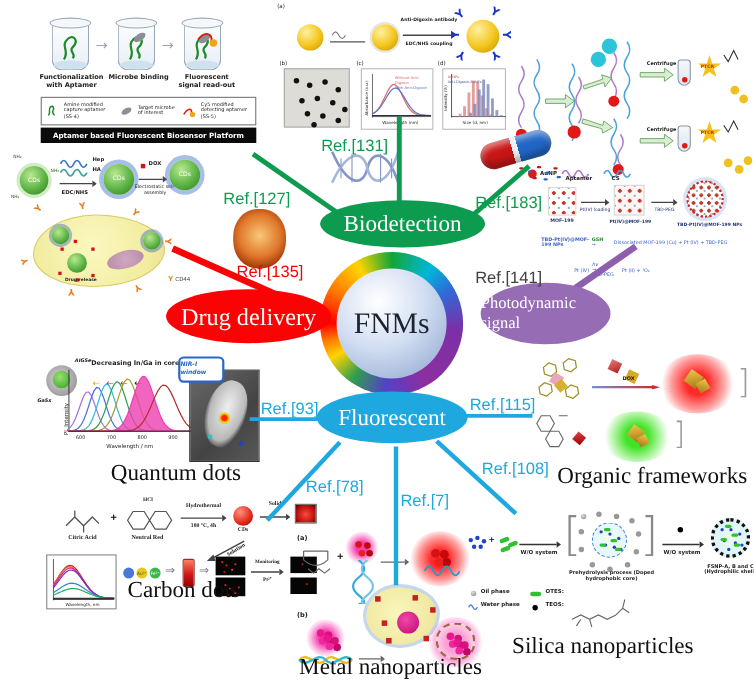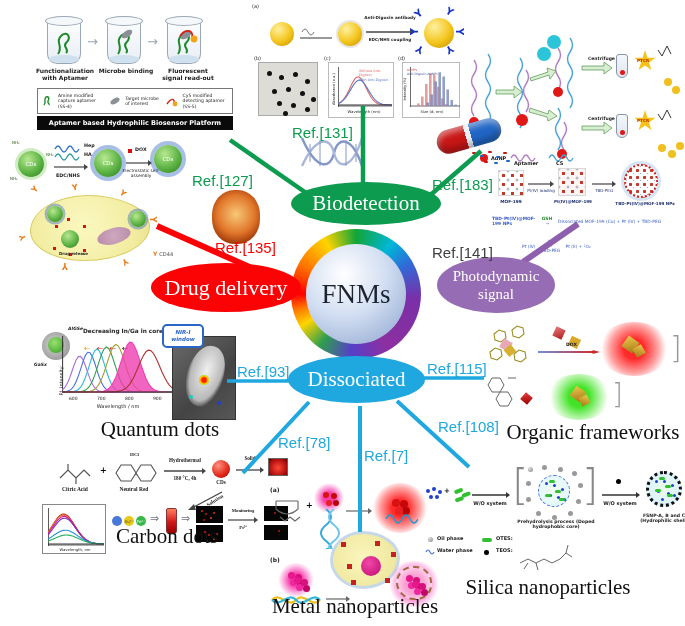--- a/index.html
+++ b/index.html
@@ -1,21 +1,21 @@
 <!DOCTYPE html>
 <html><head>
 <meta charset="utf-8">
 <style>
 *{margin:0;padding:0;box-sizing:border-box}
 html,body{width:685px;height:626px}
 body{position:relative;background:#fff;font-family:"DejaVu Sans",sans-serif;overflow:hidden}
 .abs{position:absolute}
 .serif{font-family:"Liberation Serif",serif}
 .center{display:flex;align-items:center;justify-content:center;text-align:center}
-.col{display:flex;flex-direction:column;align-items:center;justify-content:center;text-align:center}
+.col{display:flex;flex-direction:column;align-items:flex-start;justify-content:center;text-align:center}
 .ellipse{border-radius:50%;color:#fff;z-index:4}
 .ref{font-family:"Liberation Sans",sans-serif;font-size:15px;font-weight:500;z-index:4;white-space:nowrap}
 .cap{font-family:"Liberation Serif",serif;font-size:21px;color:#101010;text-align:center;z-index:3;white-space:nowrap}
 .p{z-index:1}
 .micro{font-size:5px;line-height:1.15;color:#222}
 .b{font-weight:bold}
 .gold{border-radius:50%;background:radial-gradient(circle at 35% 30%,#fff0a0,#f3c51c 55%,#c28e00)}
 .greensphere{border-radius:50%;background:radial-gradient(circle at 38% 32%,#b8e890,#5cb344 55%,#2d7a1f);color:#fff}
 .redsphere{border-radius:50%;background:radial-gradient(circle at 35% 30%,#ff9080,#e02818 60%,#8c0000)}
 .blackbox{background:#050505;position:absolute}
@@ -57,23 +57,23 @@
 <div class="abs" style="left:291;top:229px;left:291px;width:130px;height:130px;border-radius:50%;z-index:3;background:conic-gradient(from 0deg,#13a538 0deg,#00b7d8 35deg,#2f6ad8 60deg,#7b2fa8 95deg,#8c2fa0 150deg,#5540c8 185deg,#2f9e4f 215deg,#ffd400 240deg,#ff7a00 255deg,#ff0000 270deg,#ff7a00 300deg,#ffd400 330deg,#13a538 360deg)">
   <div class="abs center serif" style="left:15px;top:15px;width:100px;height:100px;border-radius:50%;background:radial-gradient(circle at 38% 30%,#ffffff,#d2def2 45%,#a4b8da 80%,#8ea4ca);font-size:27px;color:#1c2430">FNMs</div>
 </div>
 
 <div class="abs ellipse center serif" style="left:291px;top:182px;width:150px;height:43px;background:#0d9c4f;font-size:21px">Biodetection</div>
 <div class="abs ellipse center serif" style="left:151px;top:263px;width:150px;height:49px;background:#fb0205;font-size:22px">Drug delivery</div>
 <div class="abs ellipse col serif" style="left:437px;top:257px;width:118px;height:56px;background:#966cb4;font-size:15px;line-height:1.2">
   <span>Photodynamic</span>
   <span>signal</span>
 </div>
-<div class="abs ellipse center serif" style="left:288px;top:356px;width:137px;height:47px;background:#1fa8e0;font-size:21px">Dissociated</div>
-
-<div class="abs ref" style="left:192px;top:172px;color:#0d9c4f">Ref.[127]</div>
+<div class="abs ellipse center serif" style="left:288px;top:356px;width:137px;height:47px;background:#1fa8e0;font-size:21px">Fluorescent</div>
+
+<div class="abs ref" style="left:203px;top:172px;color:#0d9c4f">Ref.[127]</div>
 <div class="abs ref" style="left:292px;top:124px;color:#0d9c4f">Ref.[131]</div>
 <div class="abs ref" style="left:432px;top:176px;color:#0d9c4f">Ref.[183]</div>
 <div class="abs ref" style="left:215px;top:239px;color:#fb0205">Ref.[135]</div>
 <div class="abs ref" style="left:432px;top:244px;color:#404040">Ref.[141]</div>
 <div class="abs ref" style="left:237px;top:363px;color:#1fa8e0">Ref.[93]</div>
 <div class="abs ref" style="left:427px;top:360px;color:#1fa8e0">Ref.[115]</div>
 <div class="abs ref" style="left:278px;top:434px;color:#1fa8e0">Ref.[78]</div>
 <div class="abs ref" style="left:364px;top:447px;color:#1fa8e0">Ref.[7]</div>
 <div class="abs ref" style="left:438px;top:418px;color:#1fa8e0">Ref.[108]</div>
 
@@ -110,21 +110,21 @@
     <svg width="12" height="10">
         <ellipse cx="6" cy="5" rx="5" ry="2.6" transform="rotate(-30 6 5)" fill="#8b9096"></ellipse>
       </svg>
     <span class="micro" style="width:34px;font-size:4.5px">Target microbe of interest</span>
     <svg width="14" height="12">
         <path d="M3,9 C7,3 11,3 10,8" fill="none" stroke="#d42015" stroke-width="1.4"></path>
         <circle cx="11" cy="9" r="2.4" fill="#f5a21b"></circle>
       </svg>
     <span class="micro" style="width:46px;font-size:4.5px">Cy5 modified detecting aptamer (SS-5)</span>
   </div>
-  <div class="abs center" style="left:2px;top:110px;width:196px;height:14px;background:#0a0a0a;color:#fff;font-size:6.5px;font-weight:bold">Aptamer based Hydrophilic Biosensor Platform</div>
+  <div class="abs center" style="left:2px;top:110px;width:196px;height:14px;background:#0a0a0a;color:#fff;font-size:6.5px;font-weight:bold">Aptamer based Fluorescent Biosensor Platform</div>
 </div>
 
 <div class="abs p" style="left:248px;top:2px;width:212px;height:118px">
   <span class="abs micro" style="left:4px;top:2px;font-size:5px">(a)</span>
   <div class="gold abs" style="left:22px;top:20px;width:24px;height:24px"></div>
   <svg class="abs" style="left:52px;top:26px" width="34" height="14">
       <path d="M2,4 q3,-6 6,0 t6,0" fill="none" stroke="#777" stroke-width="1"></path>
       <line x1="0" y1="10" x2="32" y2="10" stroke="#555" stroke-width="1.2"></line>
     </svg>
   <div class="gold abs" style="left:90px;top:20px;width:24px;height:24px;box-shadow:0 0 0 2px rgba(150,150,150,.25)"></div>

